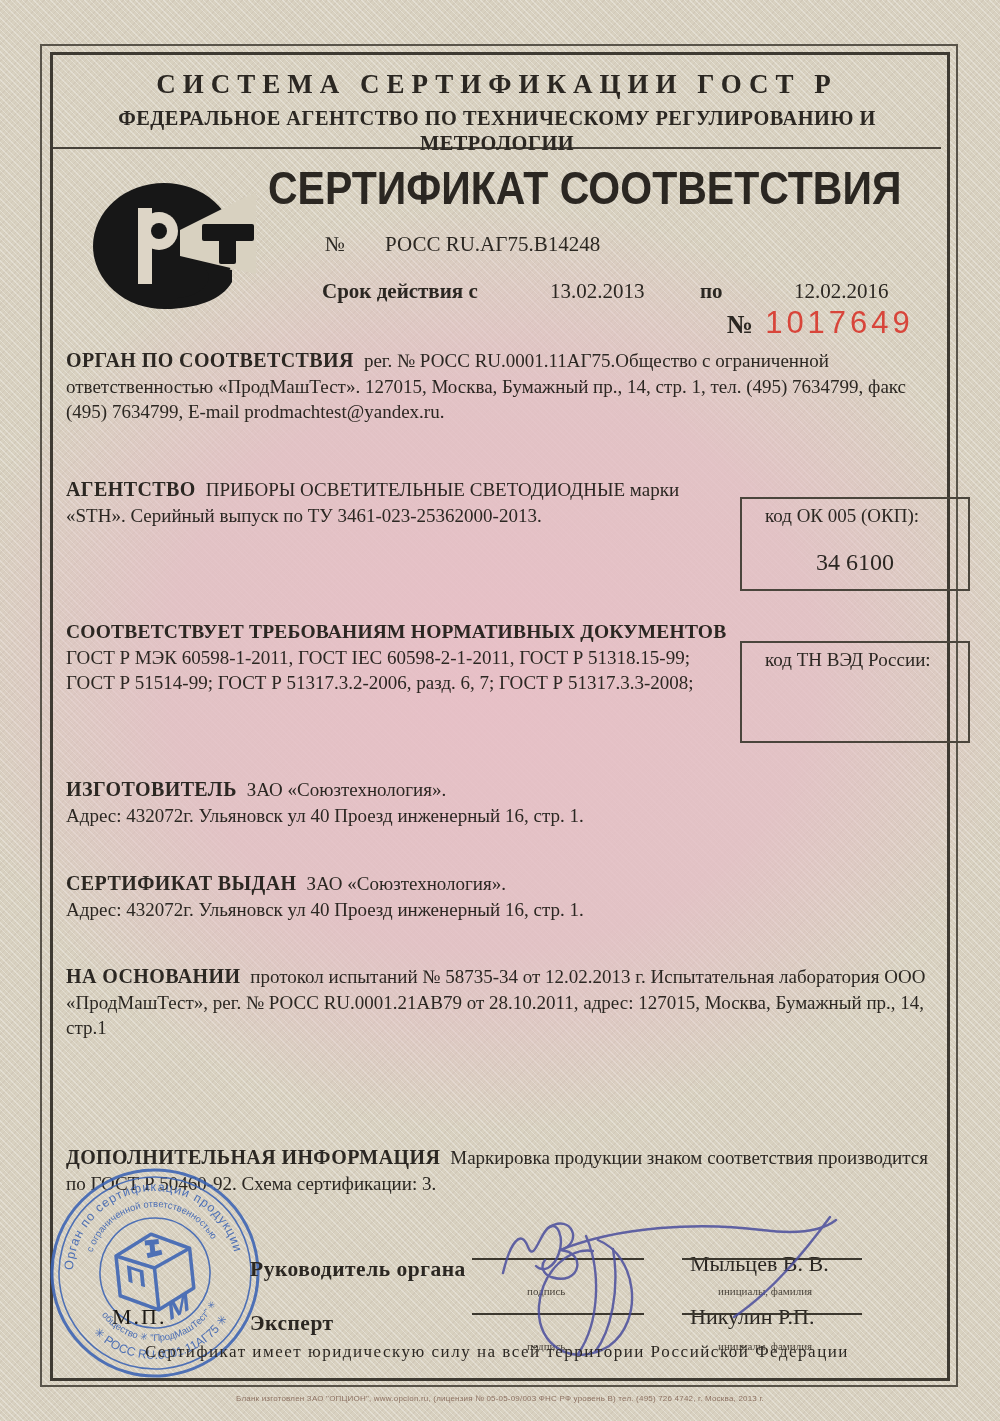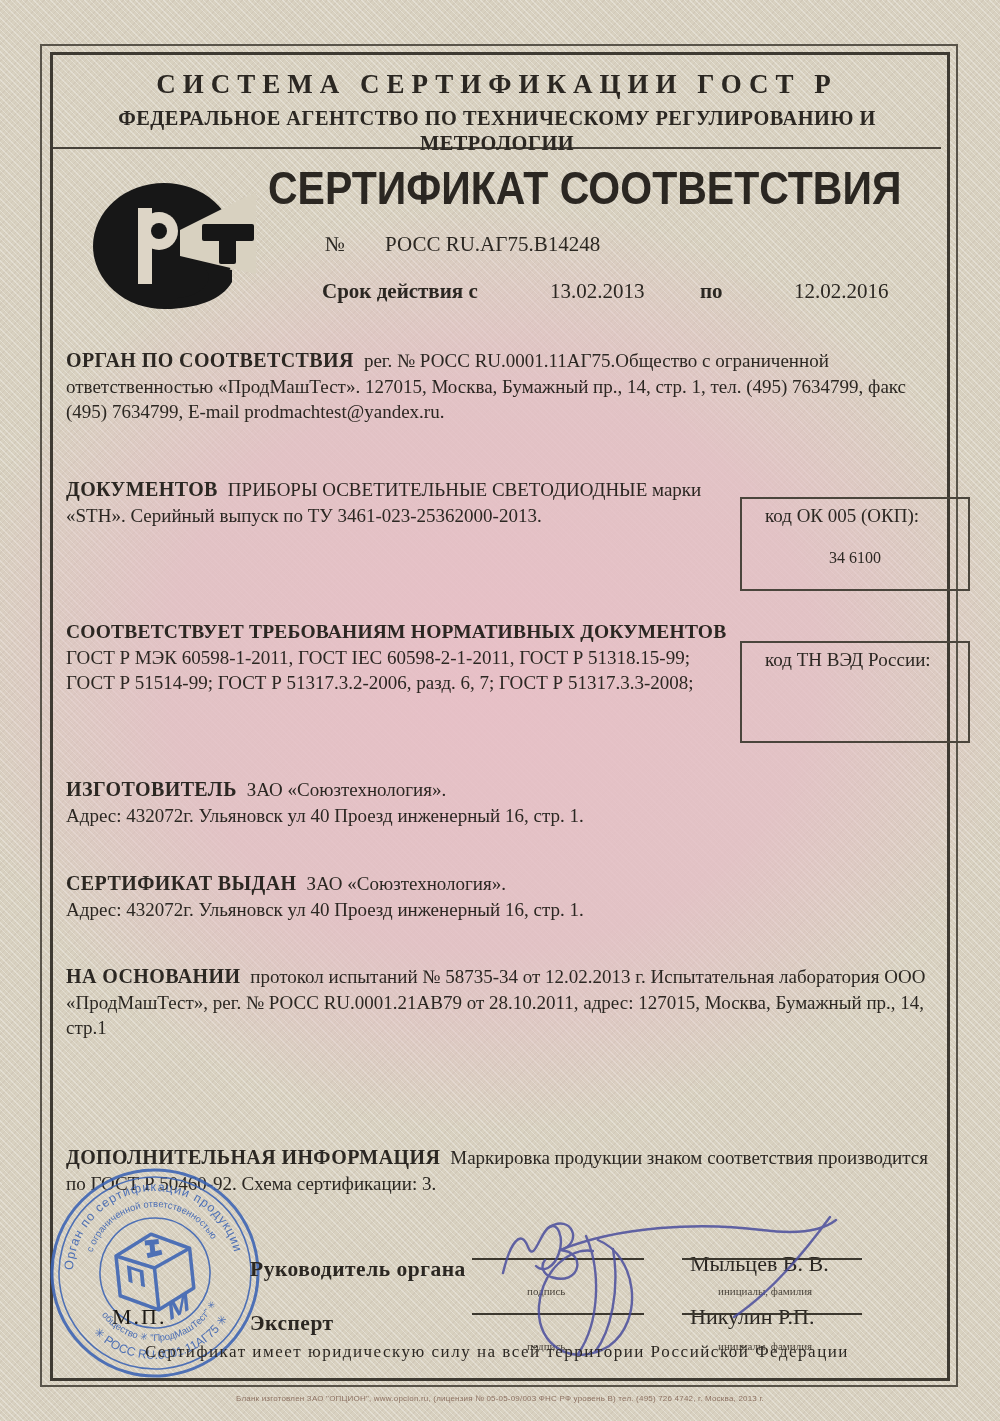--- a/index.html
+++ b/index.html
@@ -25,21 +25,21 @@
   .validity b{font-weight:bold;}
   .v-from{position:absolute;left:228px;top:0;}
   .v-po{position:absolute;left:378px;top:0;font-weight:bold;}
   .v-to{position:absolute;left:472px;top:0;}
   .blank-no{position:absolute;left:727px;top:305px;font-size:26px;font-weight:bold;}
   .blank-no .red{font-family:"Liberation Sans",sans-serif;font-weight:normal;font-size:31px;letter-spacing:4px;color:#d8453a;margin-left:12px;}
   .sec{position:absolute;font-size:19px;line-height:1.33;}
   .sec .lbl{font-weight:bold;font-size:20px;letter-spacing:.4px;margin-right:10px;}
   .sec .lbl-line{display:block;font-weight:bold;font-size:19.5px;letter-spacing:.2px;}
   .code-box{position:absolute;border:2px solid #4a453c;font-size:19px;padding:6px 23px;}
-  .code-box .cb-val{display:block;text-align:center;margin-top:22px;font-size:16px;}
+  .code-box .cb-val{display:block;text-align:center;margin-top:22px;font-size:24px;}
   .logo-rst{position:absolute;left:88px;top:178px;width:168px;height:140px;}
   .stamp{position:absolute;left:40px;top:1158px;width:230px;height:230px;transform:rotate(-6deg);opacity:.88;}
   .mp{position:absolute;left:112px;top:1304px;font-size:22px;letter-spacing:2px;color:#1d1a16;}
   .sig-role{position:absolute;left:250px;font-size:21.5px;font-weight:bold;letter-spacing:.5px;}
   .sig-line{position:absolute;border-bottom:2px solid #3c382f;}
   .sig-sub{position:absolute;font-size:11px;color:#4a443b;}
   .sig-name{position:absolute;font-size:22px;}
   .legal{position:absolute;left:53px;top:1342px;width:888px;text-align:center;font-size:17px;letter-spacing:1.5px;}
   .fineprint{position:absolute;left:0;top:1394px;width:1000px;text-align:center;
              font-family:"Liberation Sans",sans-serif;font-size:8px;color:#8d7263;letter-spacing:.2px;}
@@ -75,27 +75,30 @@
     <span>№</span><span class="v">РОСС RU.АГ75.В14248</span>
   </div>
 
   <div class="validity">
     <b>Срок действия  с</b>
     <span class="v-from">13.02.2013</span>
     <span class="v-po">по</span>
     <span class="v-to">12.02.2016</span>
   </div>
 
+  <div class="blank-no">
+    <span>№</span><span class="red">1017649</span>
+  </div>
 
   <div class="sec" style="left:66px;top:347px;width:878px;">
     <span class="lbl">ОРГАН ПО СООТВЕТСТВИЯ</span><span>рег. № РОСС RU.0001.11АГ75.Общество с ограниченной ответственностью «ПродМашТест». 127015, Москва, Бумажный пр., 14, стр. 1, тел. (495) 7634799, факс (495) 7634799, E-mail prodmachtest@yandex.ru.</span>
   </div>
 
   <div class="sec" style="left:66px;top:476px;width:665px;">
-    <span class="lbl">ДОКУМЕНТОВ</span><span>ПРИБОРЫ ОСВЕТИТЕЛЬНЫЕ СВЕТОДИОДНЫЕ марки «STH». Серийный выпуск по ТУ 3461-023-25362000-2013.</span>
+    <span class="lbl">АГЕНТСТВО</span><span>ПРИБОРЫ ОСВЕТИТЕЛЬНЫЕ СВЕТОДИОДНЫЕ марки «STH». Серийный выпуск по ТУ 3461-023-25362000-2013.</span>
   </div>
 
   <div class="code-box" style="left:740px;top:497px;width:180px;height:78px;">
     <span>код ОК 005 (ОКП):</span>
     <span class="cb-val">34 6100</span>
   </div>
 
   <div class="sec" style="left:66px;top:619px;width:672px;">
     <span class="lbl-line">СООТВЕТСТВУЕТ ТРЕБОВАНИЯМ НОРМАТИВНЫХ ДОКУМЕНТОВ</span>
     <span>ГОСТ Р МЭК 60598-1-2011, ГОСТ IEC 60598-2-1-2011, ГОСТ Р 51318.15-99; ГОСТ Р 51514-99; ГОСТ Р 51317.3.2-2006, разд. 6, 7; ГОСТ Р 51317.3.3-2008;</span>

